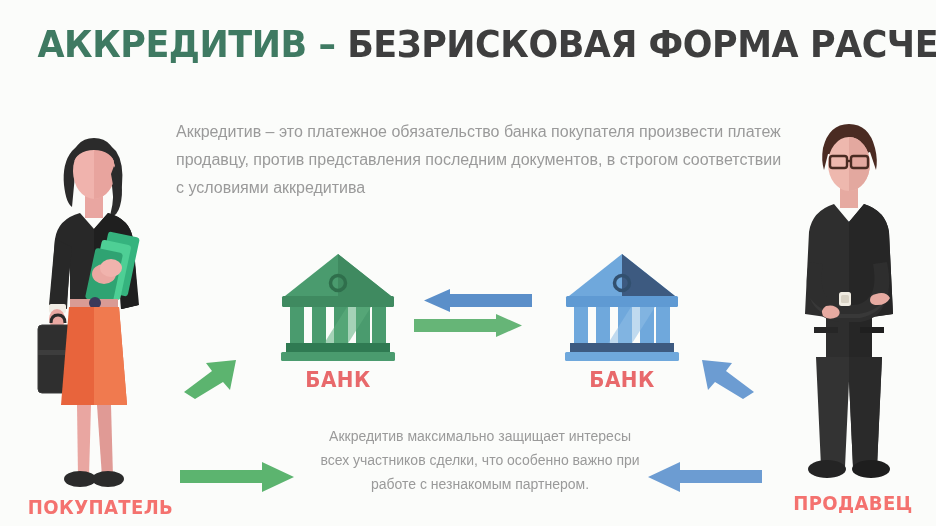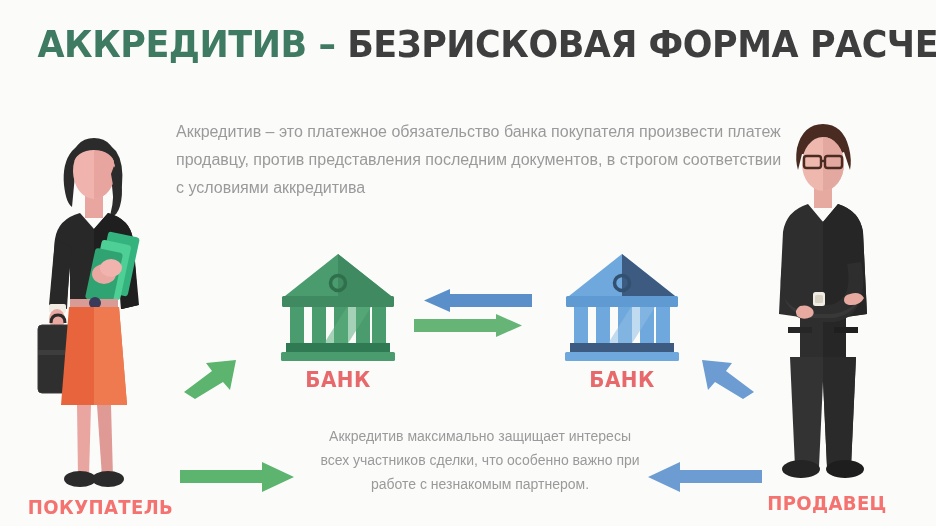--- a/index.html
+++ b/index.html
@@ -68,21 +68,21 @@
     font-family: "DejaVu Sans", sans-serif;
     font-weight: bold;
     font-size: 21px;
     letter-spacing: 0.5px;
     transform: scaleX(0.95);
   }
 
   
   .person-block { position: absolute; }
   #buyer-block  { left: 24px;  top: 116px; }
-  #seller-block { left: 764px; top: 112px; }
+  #seller-block { left: 790px; top: 112px; }
   .person-label {
     margin-top: 4px;
     text-align: center;
     color: #f4726f;
     font-family: "DejaVu Sans", sans-serif;
     font-weight: bold;
     font-size: 19px;
     letter-spacing: 0.4px;
     transform: scaleX(0.95);
   }

